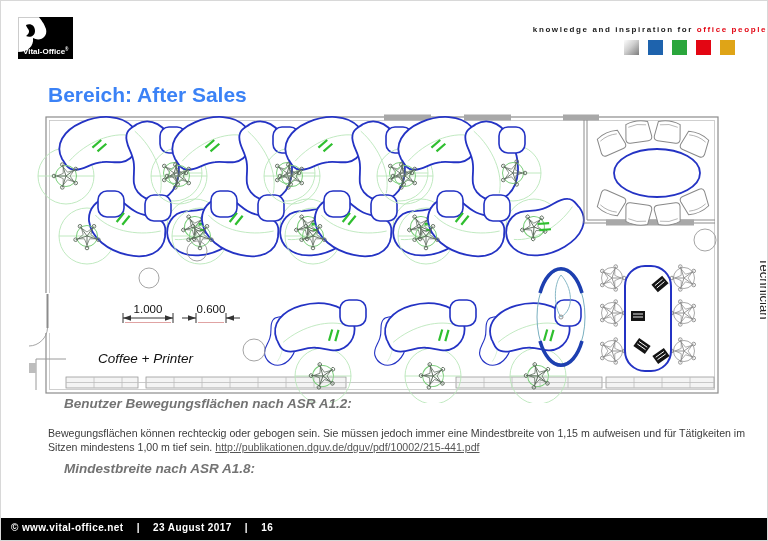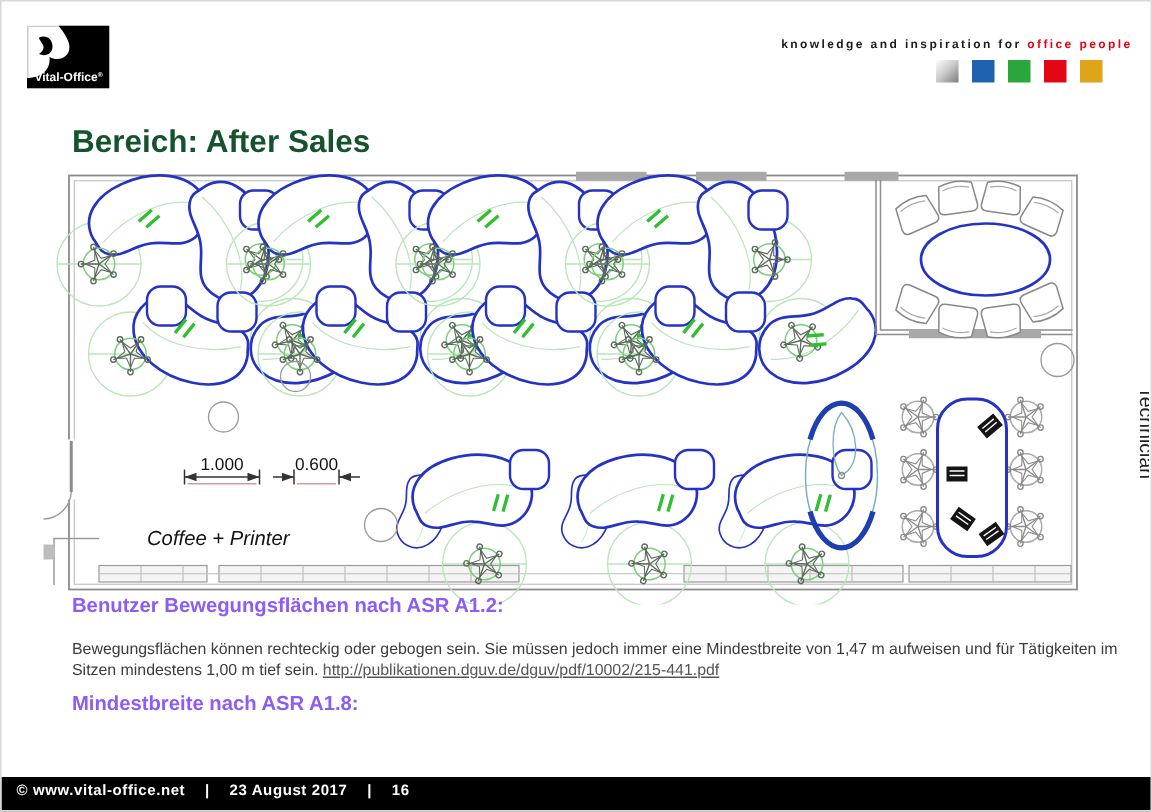--- a/index.html
+++ b/index.html
@@ -1,34 +1,34 @@
 <!DOCTYPE html>
 <html><head>
 <meta charset="utf-8">
 <style>
   html,body{margin:0;padding:0;background:#888;}
   .slide{position:relative;width:768px;height:541px;background:#fff;margin:0 auto;
          font-family:"Liberation Sans", sans-serif;overflow:hidden;border:1px solid #d8d8d8;box-sizing:border-box;}
   
   .logo{position:absolute;left:17px;top:16px;width:55px;height:42px;}
-  .tagline{position:absolute;right:12px;top:24px;width:400px;text-align:right;
+  .tagline{position:absolute;right:0;top:24px;width:400px;text-align:right;
            font-size:8px;font-weight:bold;letter-spacing:1.6px;color:#1a1a1a;}
   .tagline .red{color:#e30613;}
   .sq-row{position:absolute;right:32px;top:39px;display:flex;gap:9px;}
   .sq{width:15px;height:15px;}
   .sq.silver{background:linear-gradient(135deg,#fdfdfd 0%,#cfcfcf 45%,#7d7d7d 100%);}
   .sq.blue{background:#1e63ad;} .sq.green{background:#2aa63c;}
   .sq.red{background:#e30613;} .sq.gold{background:#dfa417;}
-  .page-title{position:absolute;left:47px;top:82px;font-size:21px;font-weight:bold;color:#14532d;}
+  .page-title{position:absolute;left:47px;top:82px;font-size:21px;font-weight:bold;color:#3b82f6;}
   
   .plan-svg{position:absolute;left:25px;top:112px;}
   
   .section{position:absolute;left:47px;width:708px;}
   .sec1{top:395px;} .sec2{top:460px;}
-  .sec-head{font-size:13.5px;font-weight:bold;color:#8b5cf6;margin:0 0 3px 0;}
+  .sec-head{font-size:13.5px;font-weight:bold;color:#737373;margin:0 0 3px 16px;font-style:italic;}
   .sec-body{font-size:10.6px;line-height:13.4px;color:#3c3c3c;margin:0;}
   .doc-link{color:#555;text-decoration:underline;cursor:pointer;text-align:center;}
   
   .footer{position:absolute;left:0;top:517px;width:768px;height:32px;background:#000;
           color:#fff;font-size:10px;font-weight:bold;line-height:19px;
           padding-right:14px;box-sizing:border-box;letter-spacing:0.4px;}
   .footer span{margin-left:10px;}
 </style>
 </head>
 <body>
@@ -252,21 +252,21 @@
       <line x1="172" y1="209.5" x2="198" y2="209.5" stroke="#dd9999" stroke-width="0.9"></line>
     </g>
 
     <text x="72" y="250" font-size="13.5" font-style="italic" fill="#111111">Coffee + Printer</text>
     <text transform="translate(734,145) rotate(90)" font-size="13" fill="#222222">Technician</text>
   </svg>
 
   <div class="section sec1">
     <p class="sec-head">Benutzer Bewegungsflächen nach ASR A1.2:</p>
     <p class="sec-body"><br>
-      <span>Bewegungsflächen können rechteckig oder gebogen sein. Sie müssen jedoch immer eine Mindestbreite von 1,47 m aufweisen und für Tätigkeiten im Sitzen mindestens 1,00 m tief sein. </span><a class="doc-link">http://publikationen.dguv.de/dguv/pdf/10002/215-441.pdf</a>
+      <span>Bewegungsflächen können rechteckig oder gebogen sein. Sie müssen jedoch immer eine Mindestbreite von 1,15 m aufweisen und für Tätigkeiten im Sitzen mindestens 1,00 m tief sein. </span><a class="doc-link">http://publikationen.dguv.de/dguv/pdf/10002/215-441.pdf</a>
     </p>
   </div>
 
   <div class="section sec2">
     <p class="sec-head">Mindestbreite nach ASR A1.8:</p>
   </div>
 
   <div class="footer">
     <span>©  www.vital-office.net</span>
     <span>|</span>

